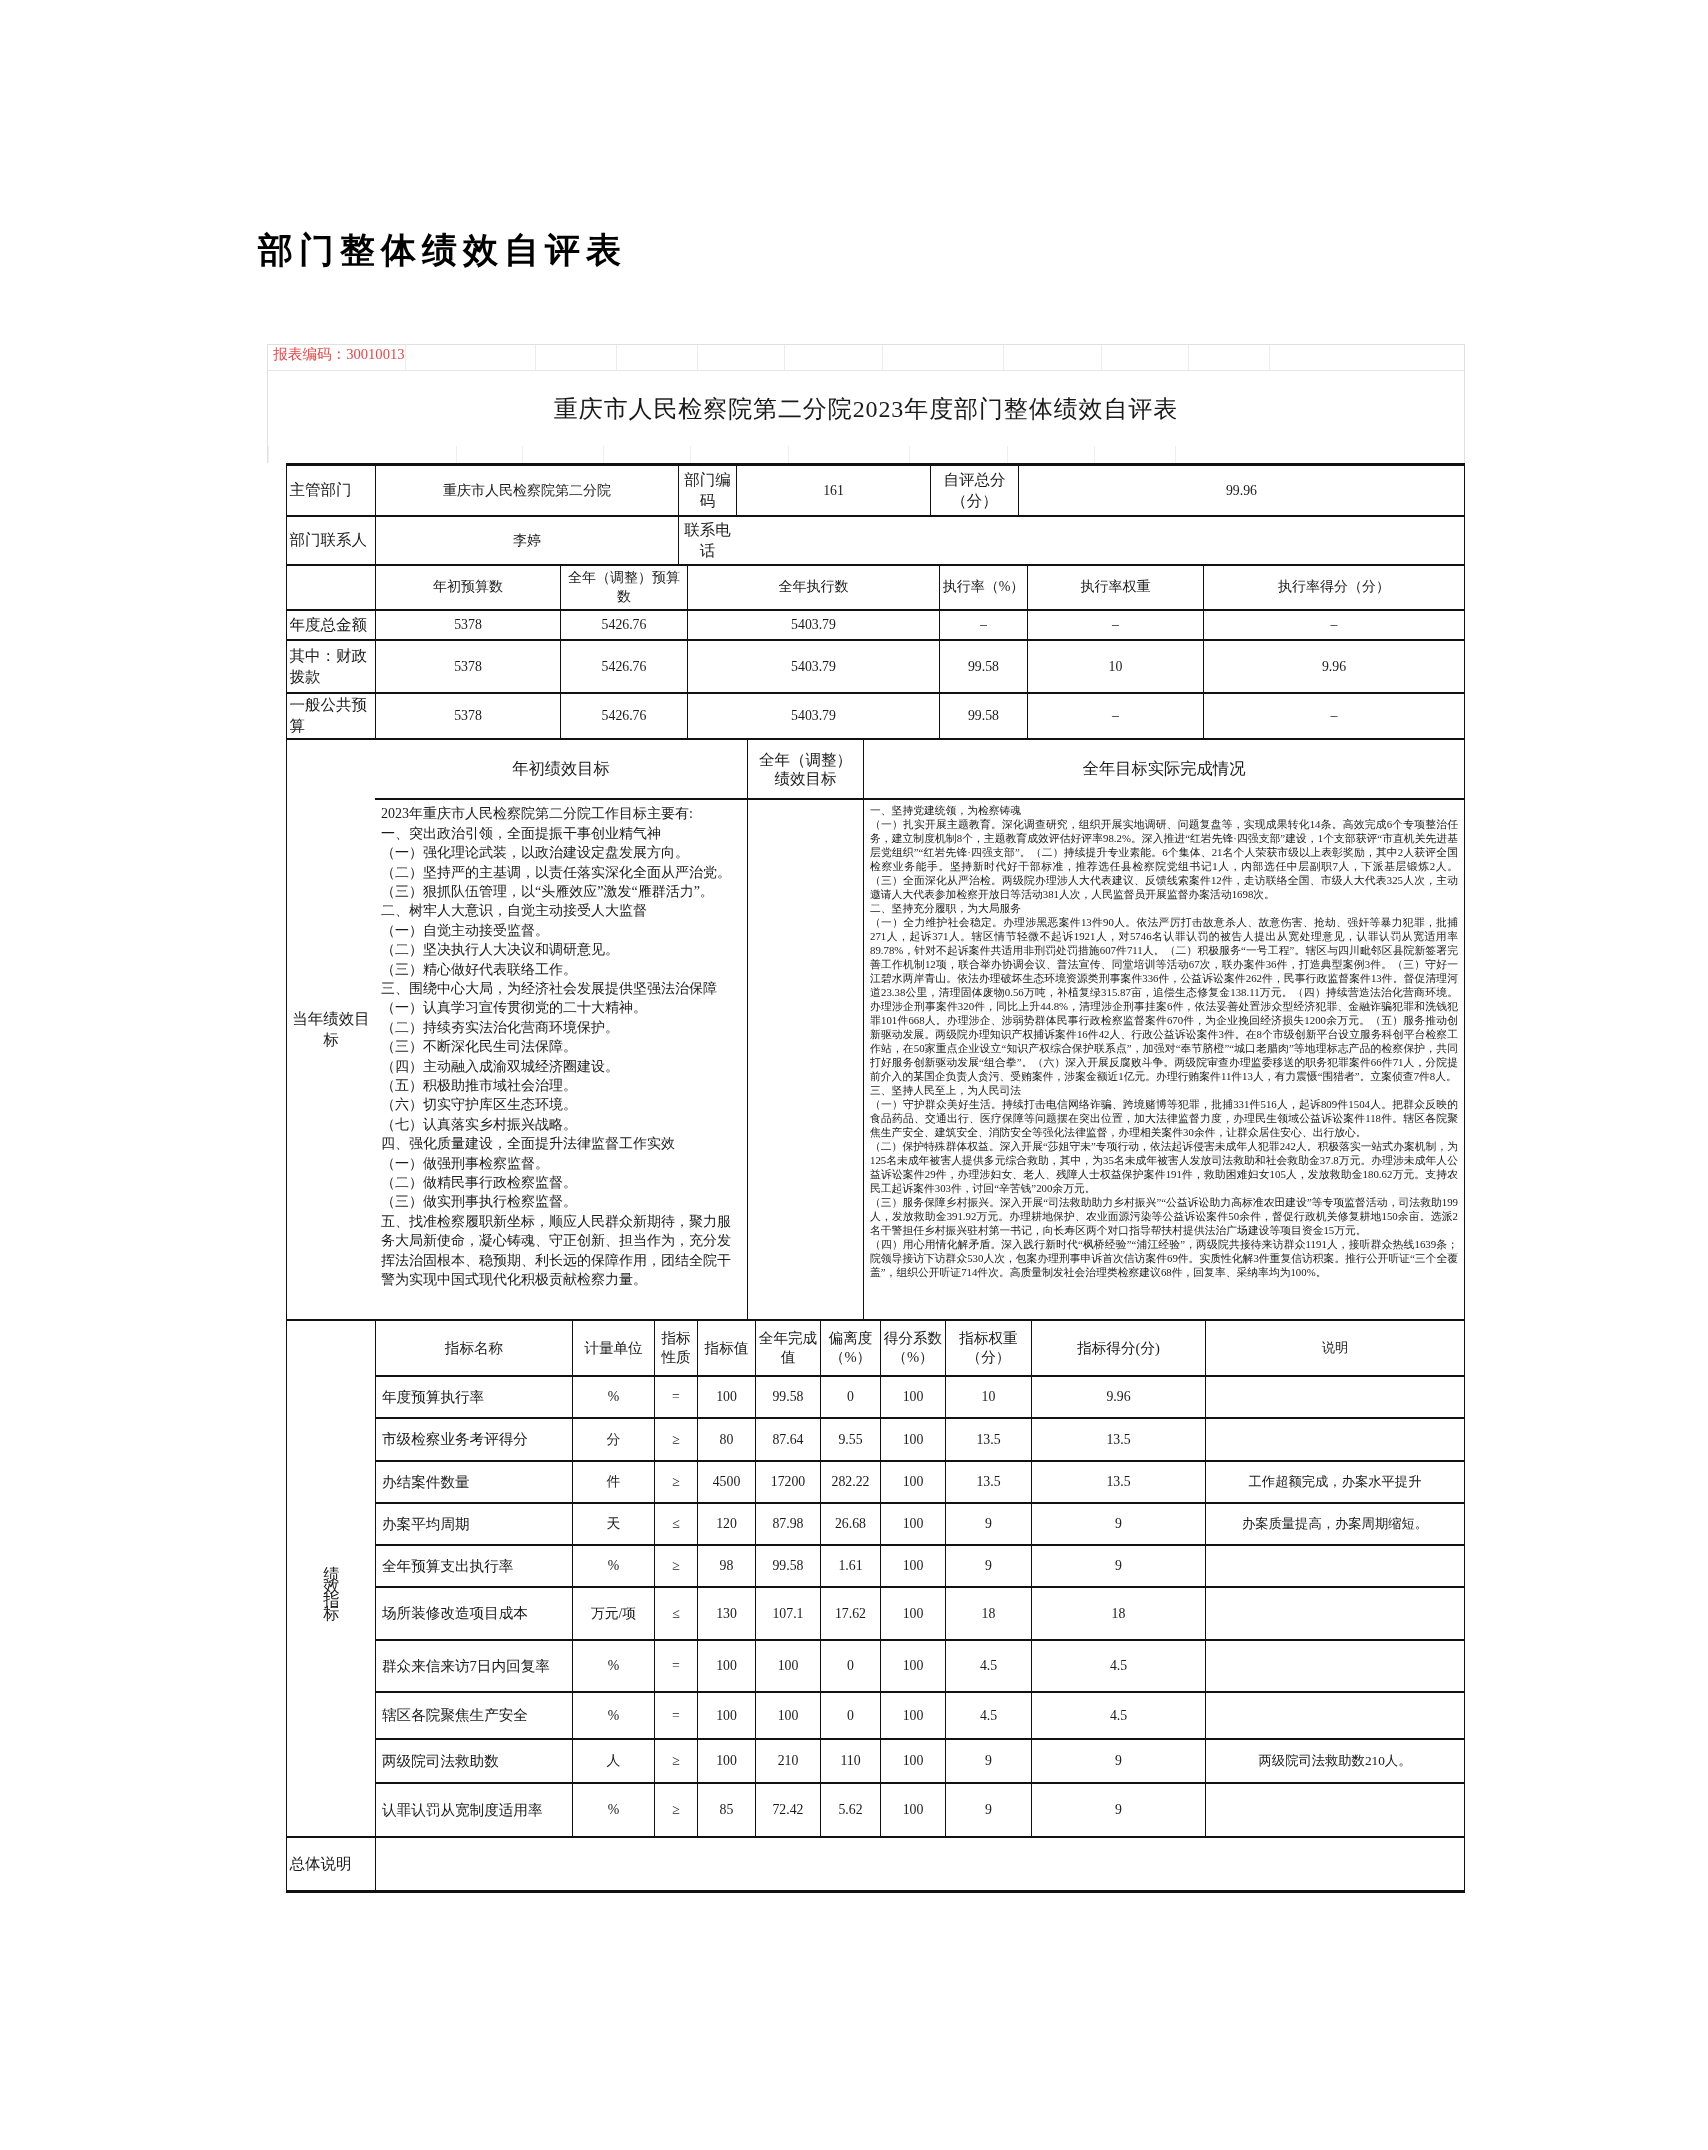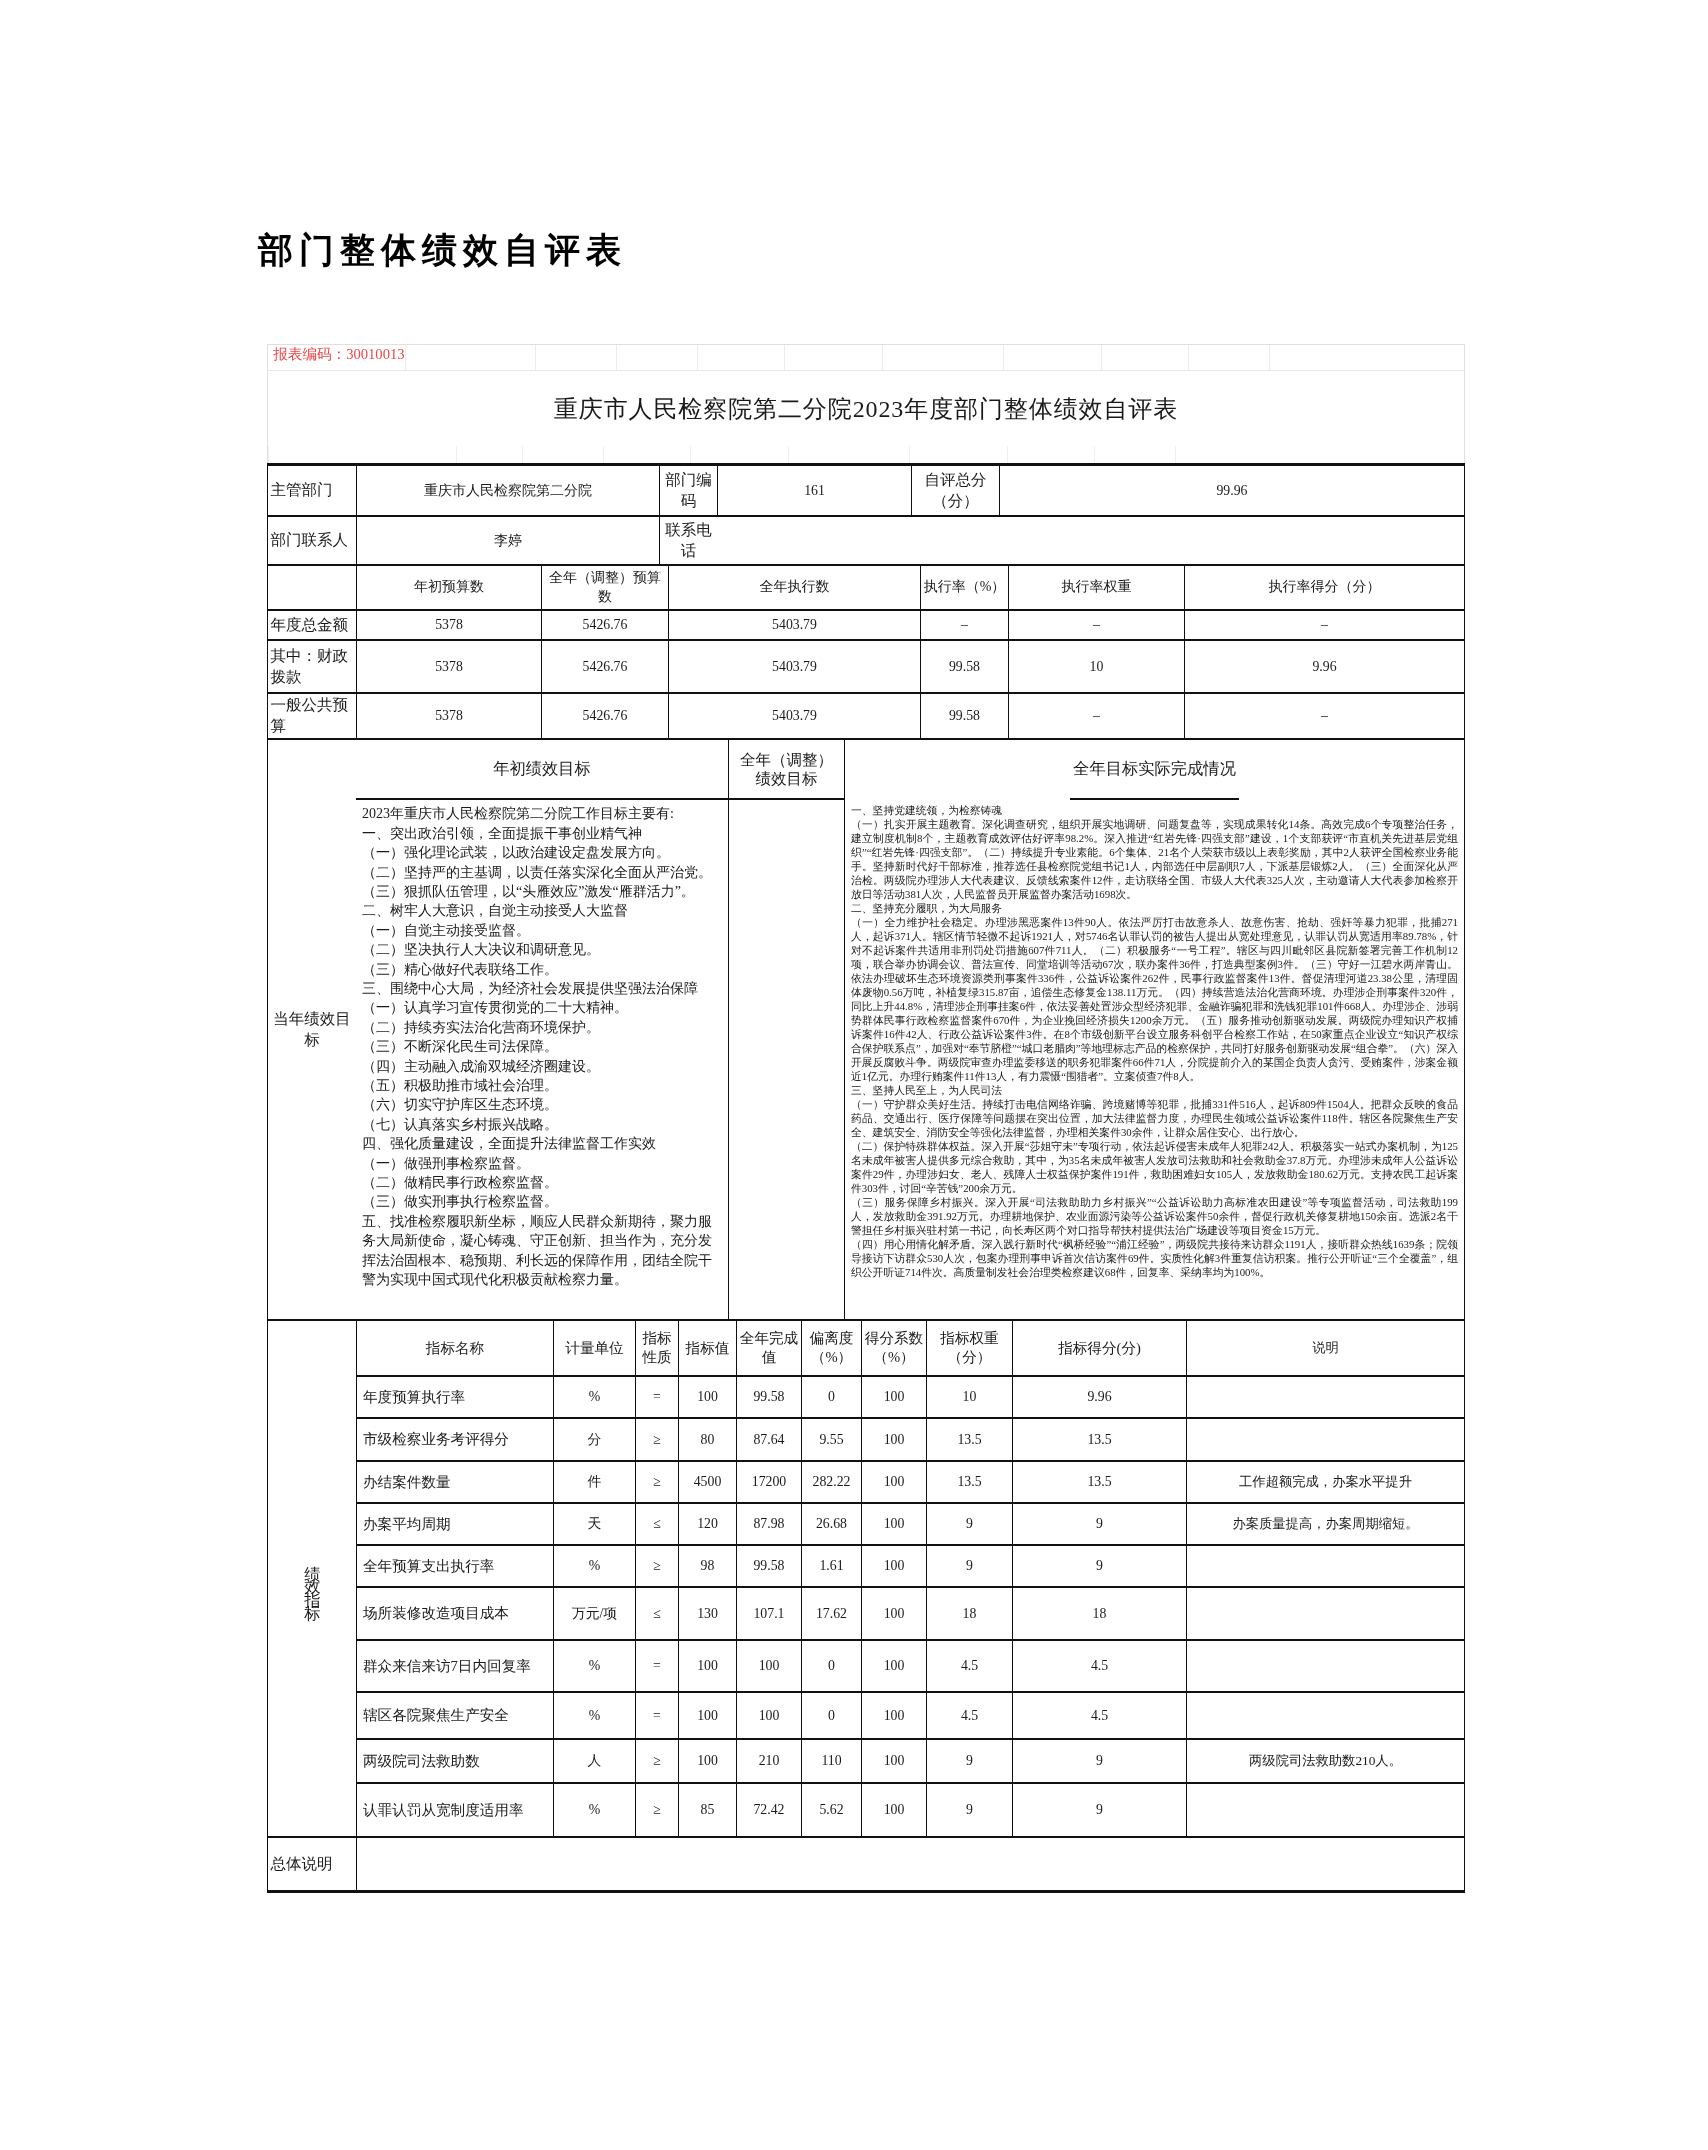--- a/index.html
+++ b/index.html
@@ -15,21 +15,21 @@
   
   .lighttable{border:0.9px solid #e0e0e0;border-bottom:none;}
   .coderow{height:25px;display:flex;align-items:flex-start;border-bottom:0.9px solid #e6e6e6;color:#ef4444;font-size:14.6px;}
   .coderow .codetext{padding-left:5.2px;white-space:nowrap;}
   .coderow .lcell{height:100%;border-left:0.9px solid #ececec;}
   .titlerow{height:75px;display:flex;align-items:center;justify-content:center;}
   .table-title{font-size:24px;font-weight:500;letter-spacing:0.9px;}
   .gridstrip{height:17px;display:flex;}
   .gridstrip .lcell{height:100%;border-left:0.9px solid #efefef;}
   
-  .blacktable{border-left:1.3px solid #111;border-right:1.3px solid #111;border-top:3px solid #111;border-bottom:3px solid #111;}
+  .blacktable{border-left:1.3px solid #111;border-right:1.3px solid #111;border-top:3px solid #111;border-bottom:3px solid #111;margin-left:19px;}
   .trow{display:flex;align-items:stretch;border-top:2.6px solid #111;}
   .trow:first-child{border-top:none;}
   .cell{border-left:0.9px solid #111;display:flex;align-items:center;box-sizing:border-box;min-width:0;}
   .trow > .cell:first-child{border-left:none;}
   .center{justify-content:center;text-align:center;}
   .labcol{width:88px;font-size:15.5px;padding:1.7px 0.9px 1.7px 2.6px;line-height:1.35;}
   .val{font-size:14px;}
   .num{font-size:13.8px;}
   
   .i-v1{width:303px;}
@@ -38,21 +38,21 @@
   .i-l3{width:88px;font-size:15.5px;line-height:1.3;}
   .i-v3{flex:1;}
   
   .b1{width:185px;}.b2{width:127px;}.b3{width:252px;}.b4{width:88px;}.b5{width:176px;}.b6{flex:1;}
   .bhead{font-size:14px;line-height:1.3;padding:1.7px;}
   
   .goals-body{display:flex;align-items:stretch;}
   .gcol{display:flex;flex-direction:column;box-sizing:border-box;border-left:0.9px solid #111;min-width:0;}
   .g-init{width:372px;}
   .g-mid{width:116px;}
-  .g-act{flex:1;align-items:center;}
+  .g-act{flex:1;}
   .ghead{height:60px;border-bottom:2.6px solid #111;display:flex;align-items:center;justify-content:center;text-align:center;font-size:16.3px;line-height:1.25;padding:0 3.4px;box-sizing:border-box;}
   .gbody{flex:1;box-sizing:border-box;}
   .preline{white-space:pre-line;}
   .gtext-init{font-size:14px;line-height:19.4px;padding:4.3px 6px;}
   .gtext-act{font-size:10.8px;line-height:14px;padding:3.4px 6px;text-align:justify;}
   .vlabel{width:88px;display:flex;align-items:center;justify-content:center;font-size:16.3px;
           writing-mode:vertical-rl;text-orientation:upright;letter-spacing:13px;box-sizing:border-box;}
   .ind-rows{flex:1;display:flex;flex-direction:column;border-left:0.9px solid #111;min-width:0;}
   .irow{display:flex;align-items:stretch;border-top:2.6px solid #111;}
   .irow:first-child{border-top:none;}

